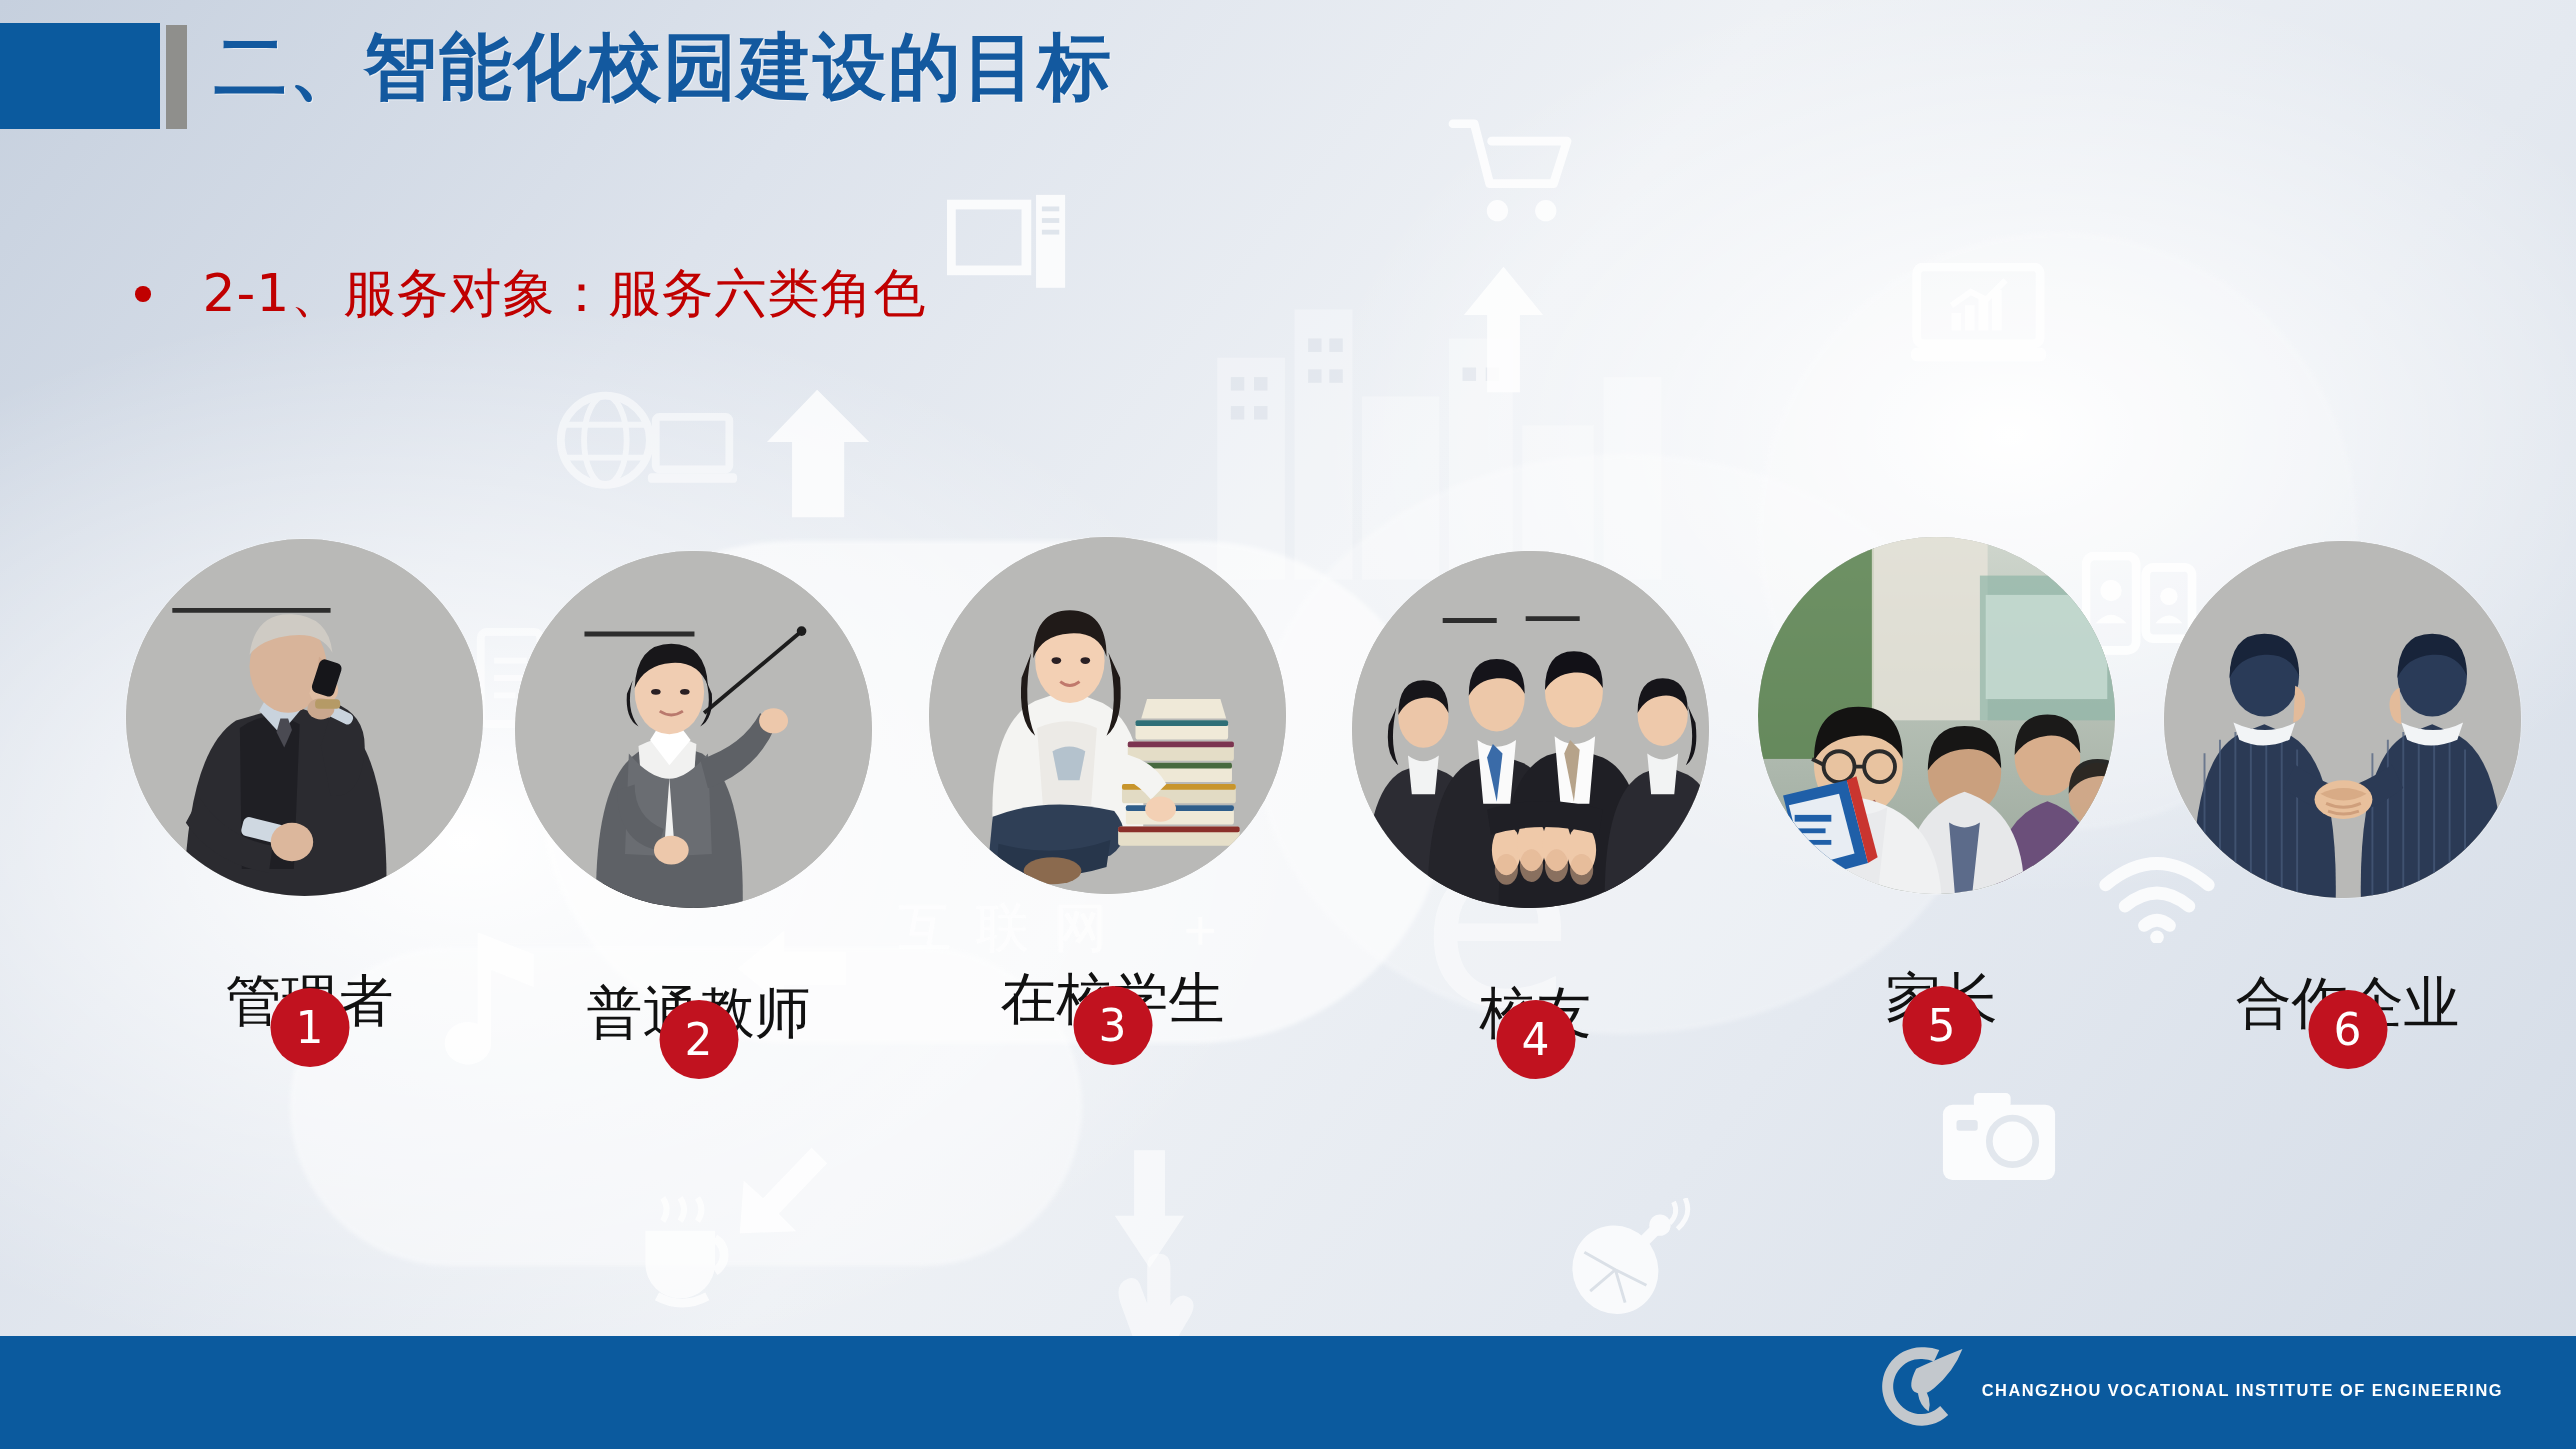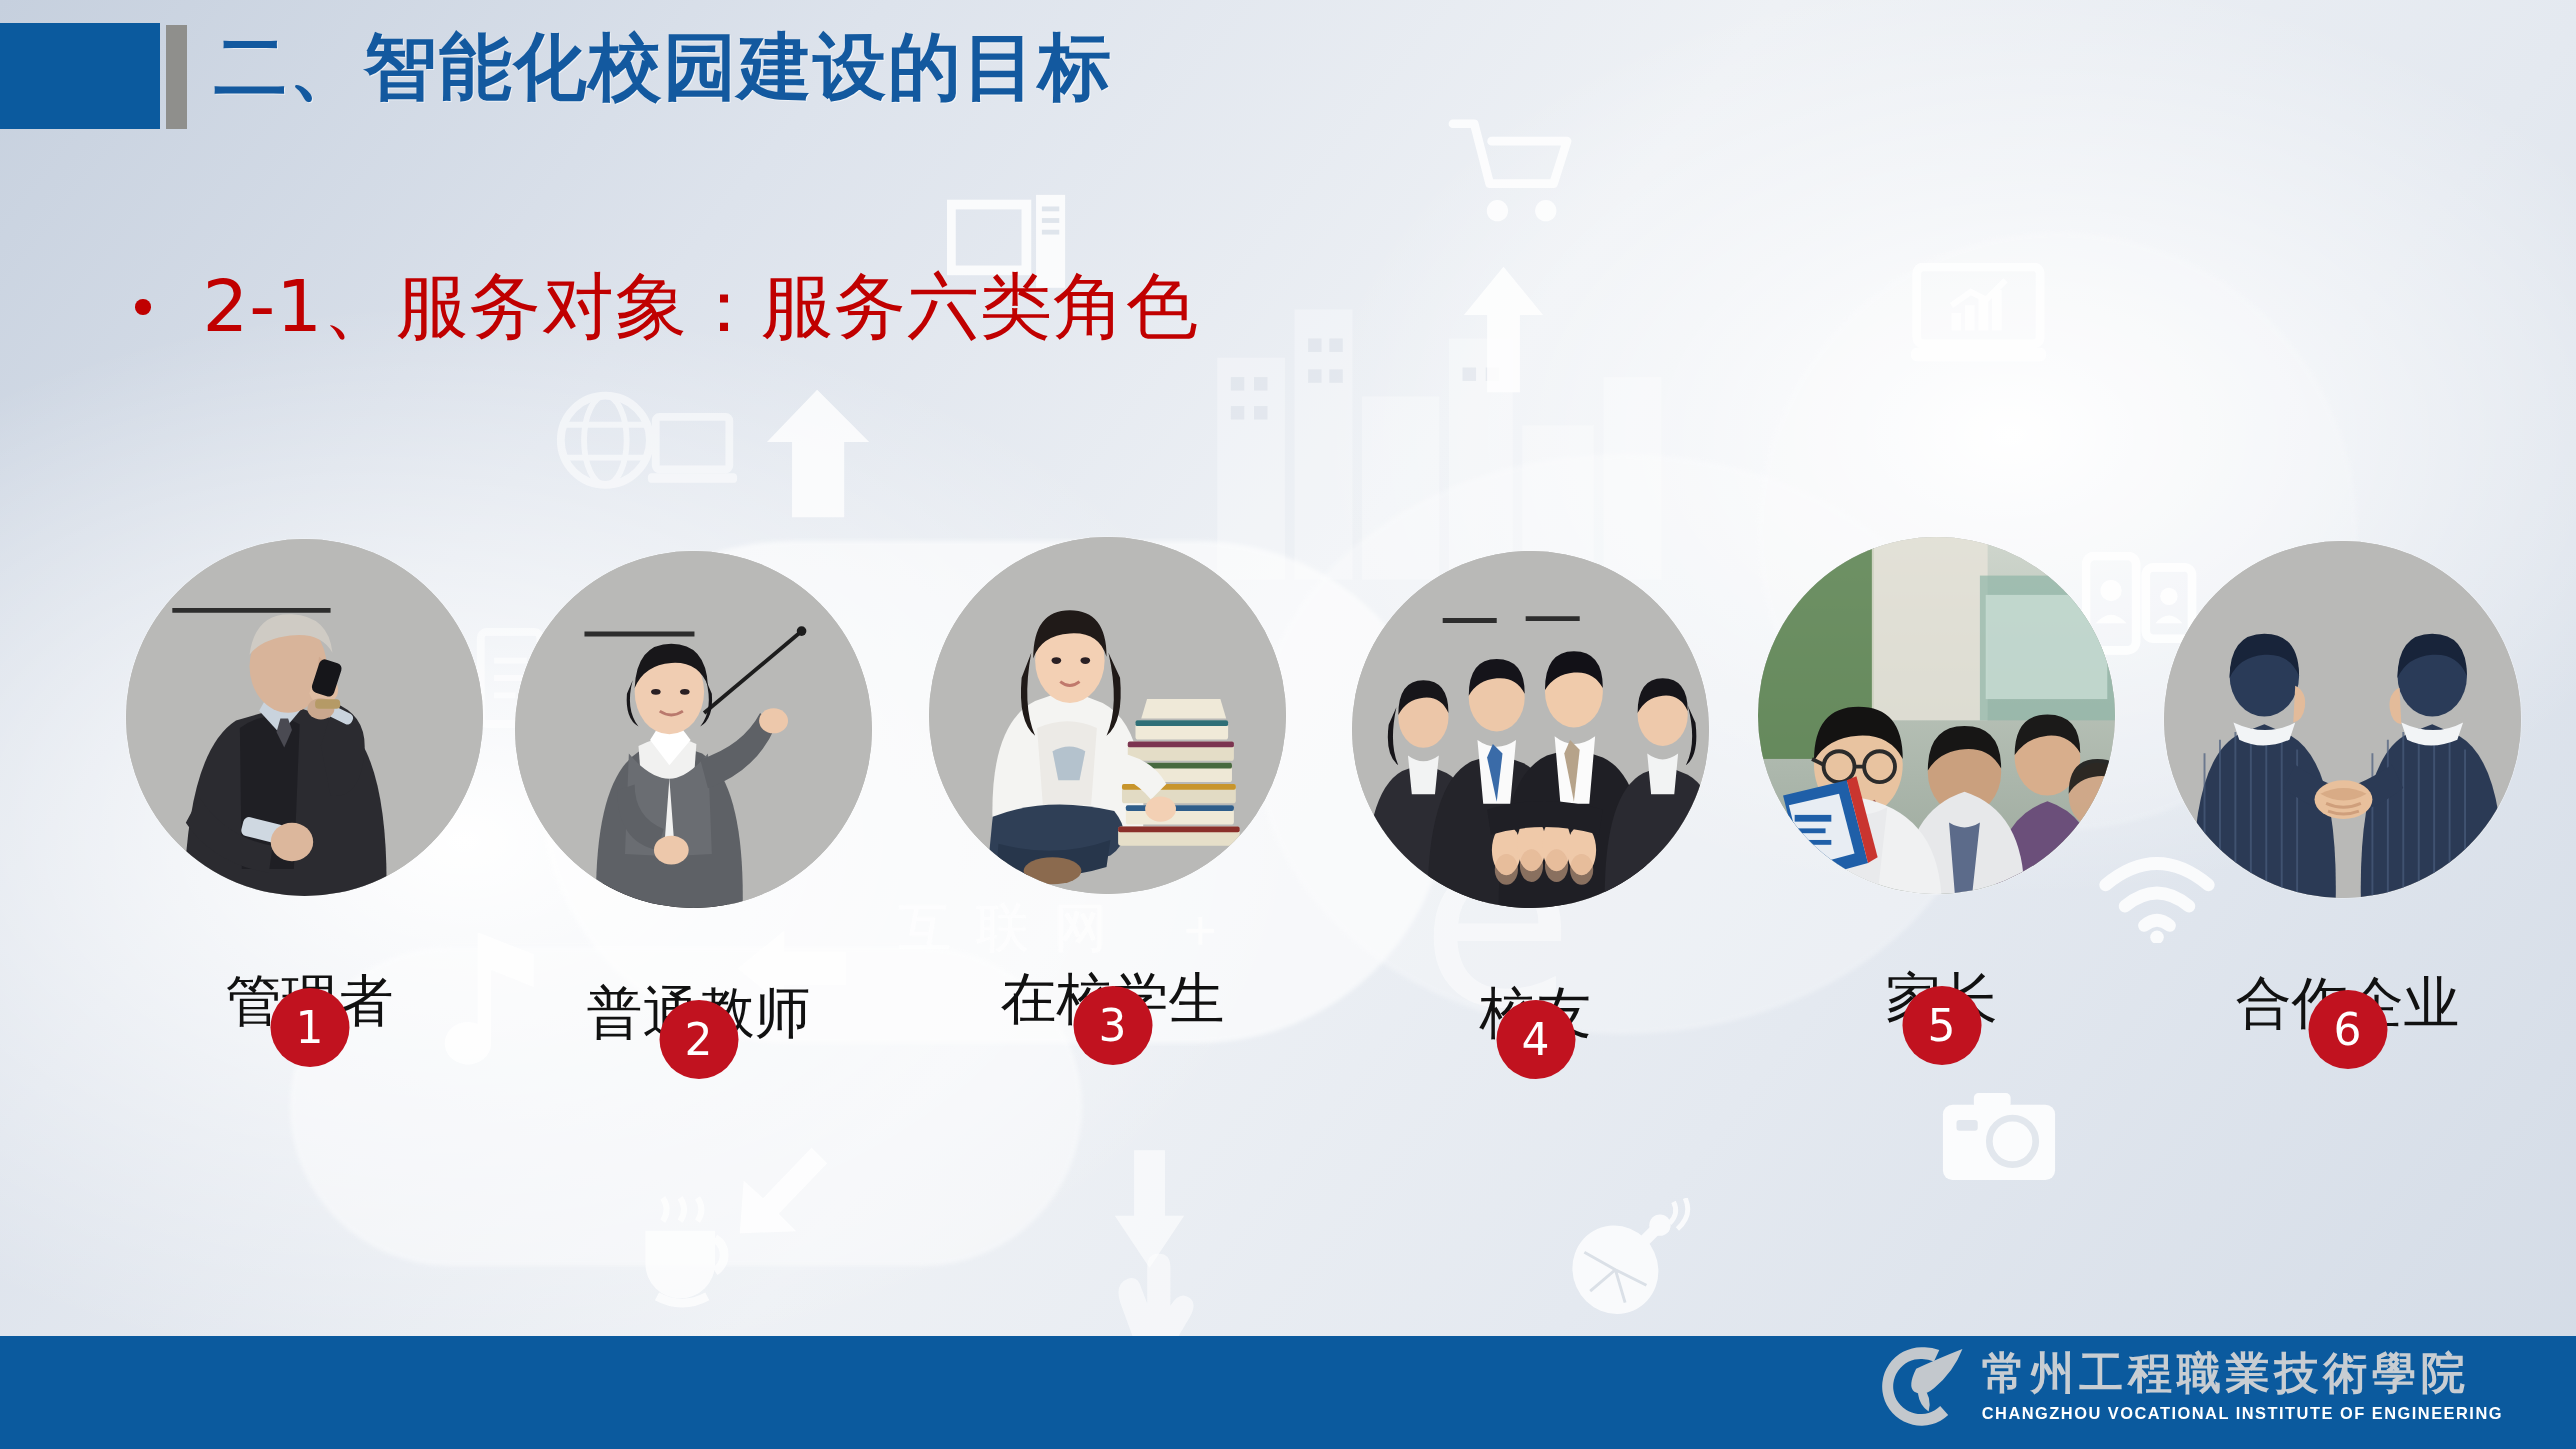--- a/index.html
+++ b/index.html
@@ -56,21 +56,21 @@
     font-size:73px; font-weight:bold; color:#13599f;
     font-family:"DejaVu Sans","Liberation Sans",sans-serif;
     letter-spacing:1.9px; white-space:nowrap;
     text-shadow:1px 1px 0 rgba(255,255,255,.55);
   }
 
   
   .subtitle-row { position:absolute; left:135px; top:259px; display:flex; align-items:center; }
   .bullet { width:15.5px; height:15.5px; border-radius:50%; background:#c00000; margin-right:52px; flex:none; }
   .subtitle-text {
-    font-size:72px; color:#c00000; font-weight:400; white-space:nowrap;
+    font-size:52px; color:#c00000; font-weight:400; white-space:nowrap;
     font-family:"DejaVu Sans","Liberation Sans",sans-serif; letter-spacing:1px;
   }
 
   
   .roles { position:absolute; left:0; top:0; width:2576px; height:1450px; }
   .role { position:absolute; width:367px; }
   .circle {
     position:relative; width:357px; height:357px; border-radius:50%;
     background:#b9b9b7; overflow:hidden;
     box-shadow:0 0 0 1px rgba(255,255,255,.25);
@@ -584,20 +584,19 @@
   </div>
 
   <div class="footer">
     <div class="logo-wrap">
       <svg class="logo-mark" viewBox="0 0 100 100">
         <path d="M50 6 a44 44 0 1 0 30 76 l-9 -10 a31 31 0 1 1 -21 -53 a31 31 0 0 1 14 3 l6 -13 A44 44 0 0 0 50 6 Z" fill="#c3c8cd"></path>
         <path d="M44 30 q36 -16 52 -22 q-10 26 -32 44 q-12 10 -22 4 q-8 -6 2 -26 Z" fill="#c3c8cd"></path>
         <path d="M52 52 q10 10 6 26 q-10 -6 -12 -20 Z" fill="#c3c8cd"></path>
       </svg>
       <div class="logo-txt">
-        <div class="logo-cn">常州工程職業技術學院</div>
         <div class="logo-en">CHANGZHOU VOCATIONAL INSTITUTE OF ENGINEERING</div>
       </div>
     </div>
   </div>
 
 </div>
 
 
 </body></html>

